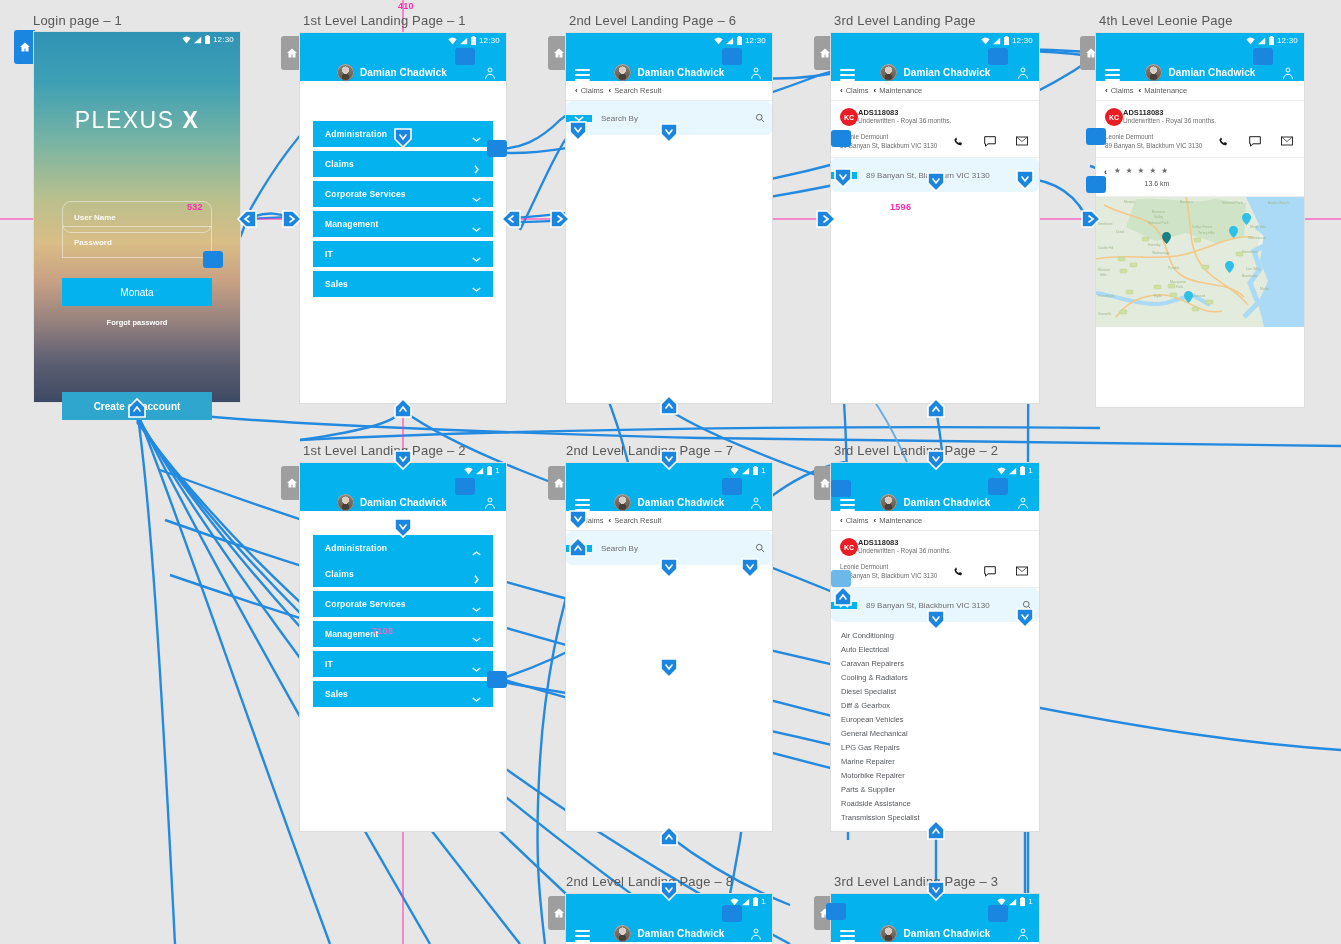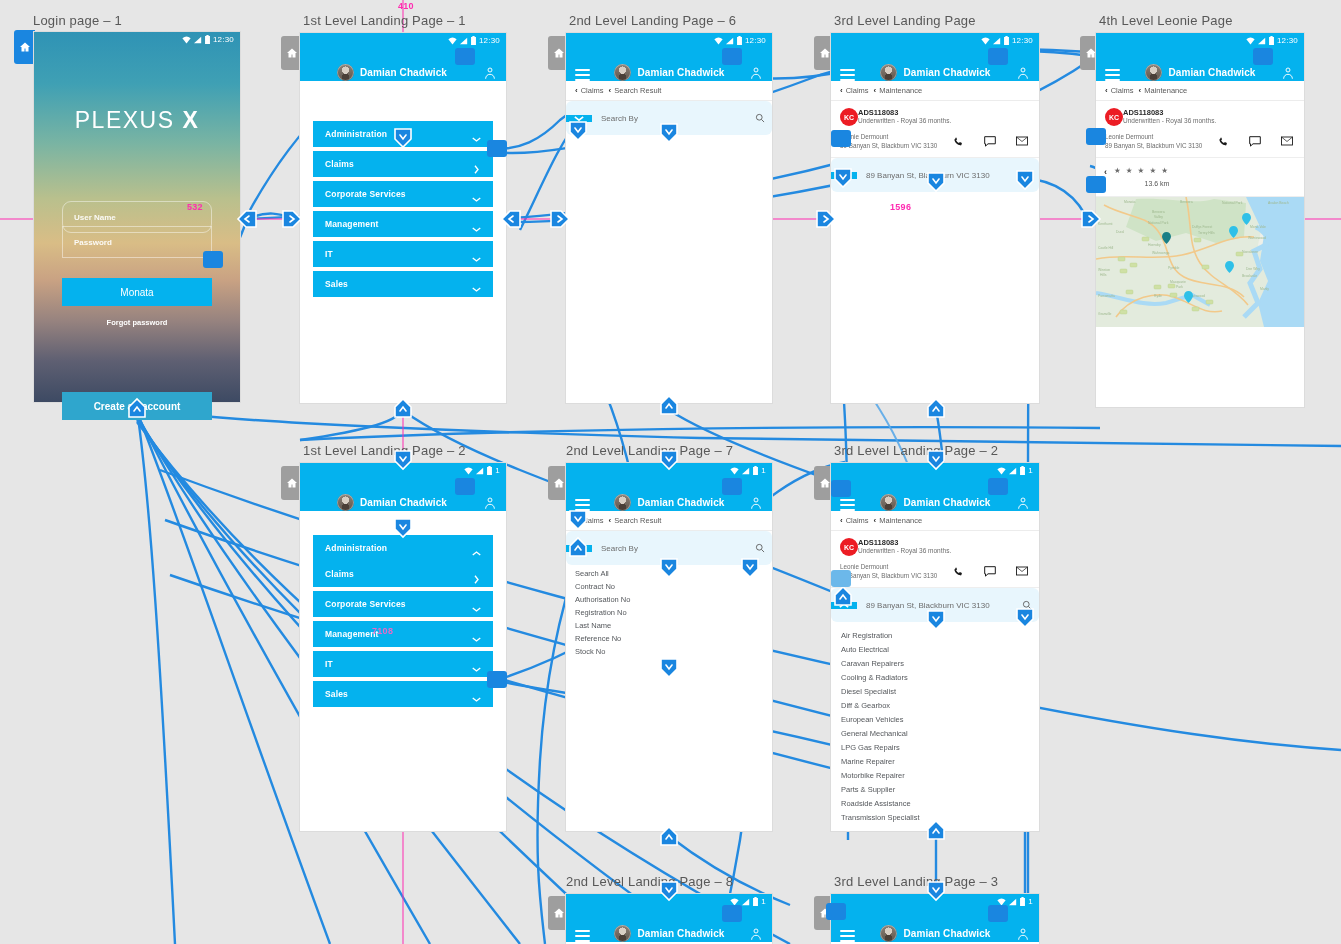--- a/index.html
+++ b/index.html
@@ -789,29 +789,20 @@
       <div class="sfield">
           <span>Search By</span>
         </div>
       <div class="mag">
           <svg viewBox="0 0 16 16">
             <circle cx="6.8" cy="6.8" r="4.6"></circle>
             <path d="M10.3 10.3 14.5 14.5"></path>
           </svg>
         </div>
     </div>
-    <div class="optlist">
-      <div class="optrow">Search All</div>
-      <div class="optrow">Contract No</div>
-      <div class="optrow">Authorisation No</div>
-      <div class="optrow">Registration No</div>
-      <div class="optrow">Last Name</div>
-      <div class="optrow">Reference No</div>
-      <div class="optrow">Stock No</div>
-    </div>
   </div>
 
   <div class="screen-title" style="left:834px;top:443px;">3rd Level Landing Page – 2</div>
   <div class="hometab" style="left:814px;top:466px;">
     <svg viewBox="0 0 24 24">
         <path d="M12 3 2 12h3v9h6v-6h2v6h6v-9h3z" fill="#fff"></path>
       </svg>
   </div>
   <div class="screen" style="left:831px;top:463px;width:208px;height:368px;">
     <div class="statusbar">
@@ -889,21 +880,21 @@
           <span>89 Banyan St, Blackburn VIC 3130</span>
         </div>
       <div class="mag">
           <svg viewBox="0 0 16 16">
             <circle cx="6.8" cy="6.8" r="4.6"></circle>
             <path d="M10.3 10.3 14.5 14.5"></path>
           </svg>
         </div>
     </div>
     <div class="plainlist">
-      <div class="plainrow">Air Registration</div>
+      <div class="plainrow">Air Conditioning</div>
       <div class="plainrow">Auto Electrical</div>
       <div class="plainrow">Caravan Repairers</div>
       <div class="plainrow">Cooling &amp; Radiators</div>
       <div class="plainrow">Diesel Specialist</div>
       <div class="plainrow">Diff &amp; Gearbox</div>
       <div class="plainrow">European Vehicles</div>
       <div class="plainrow">General Mechanical</div>
       <div class="plainrow">LPG Gas Repairs</div>
       <div class="plainrow">Marine Repairer</div>
       <div class="plainrow">Motorbike Repairer</div>

